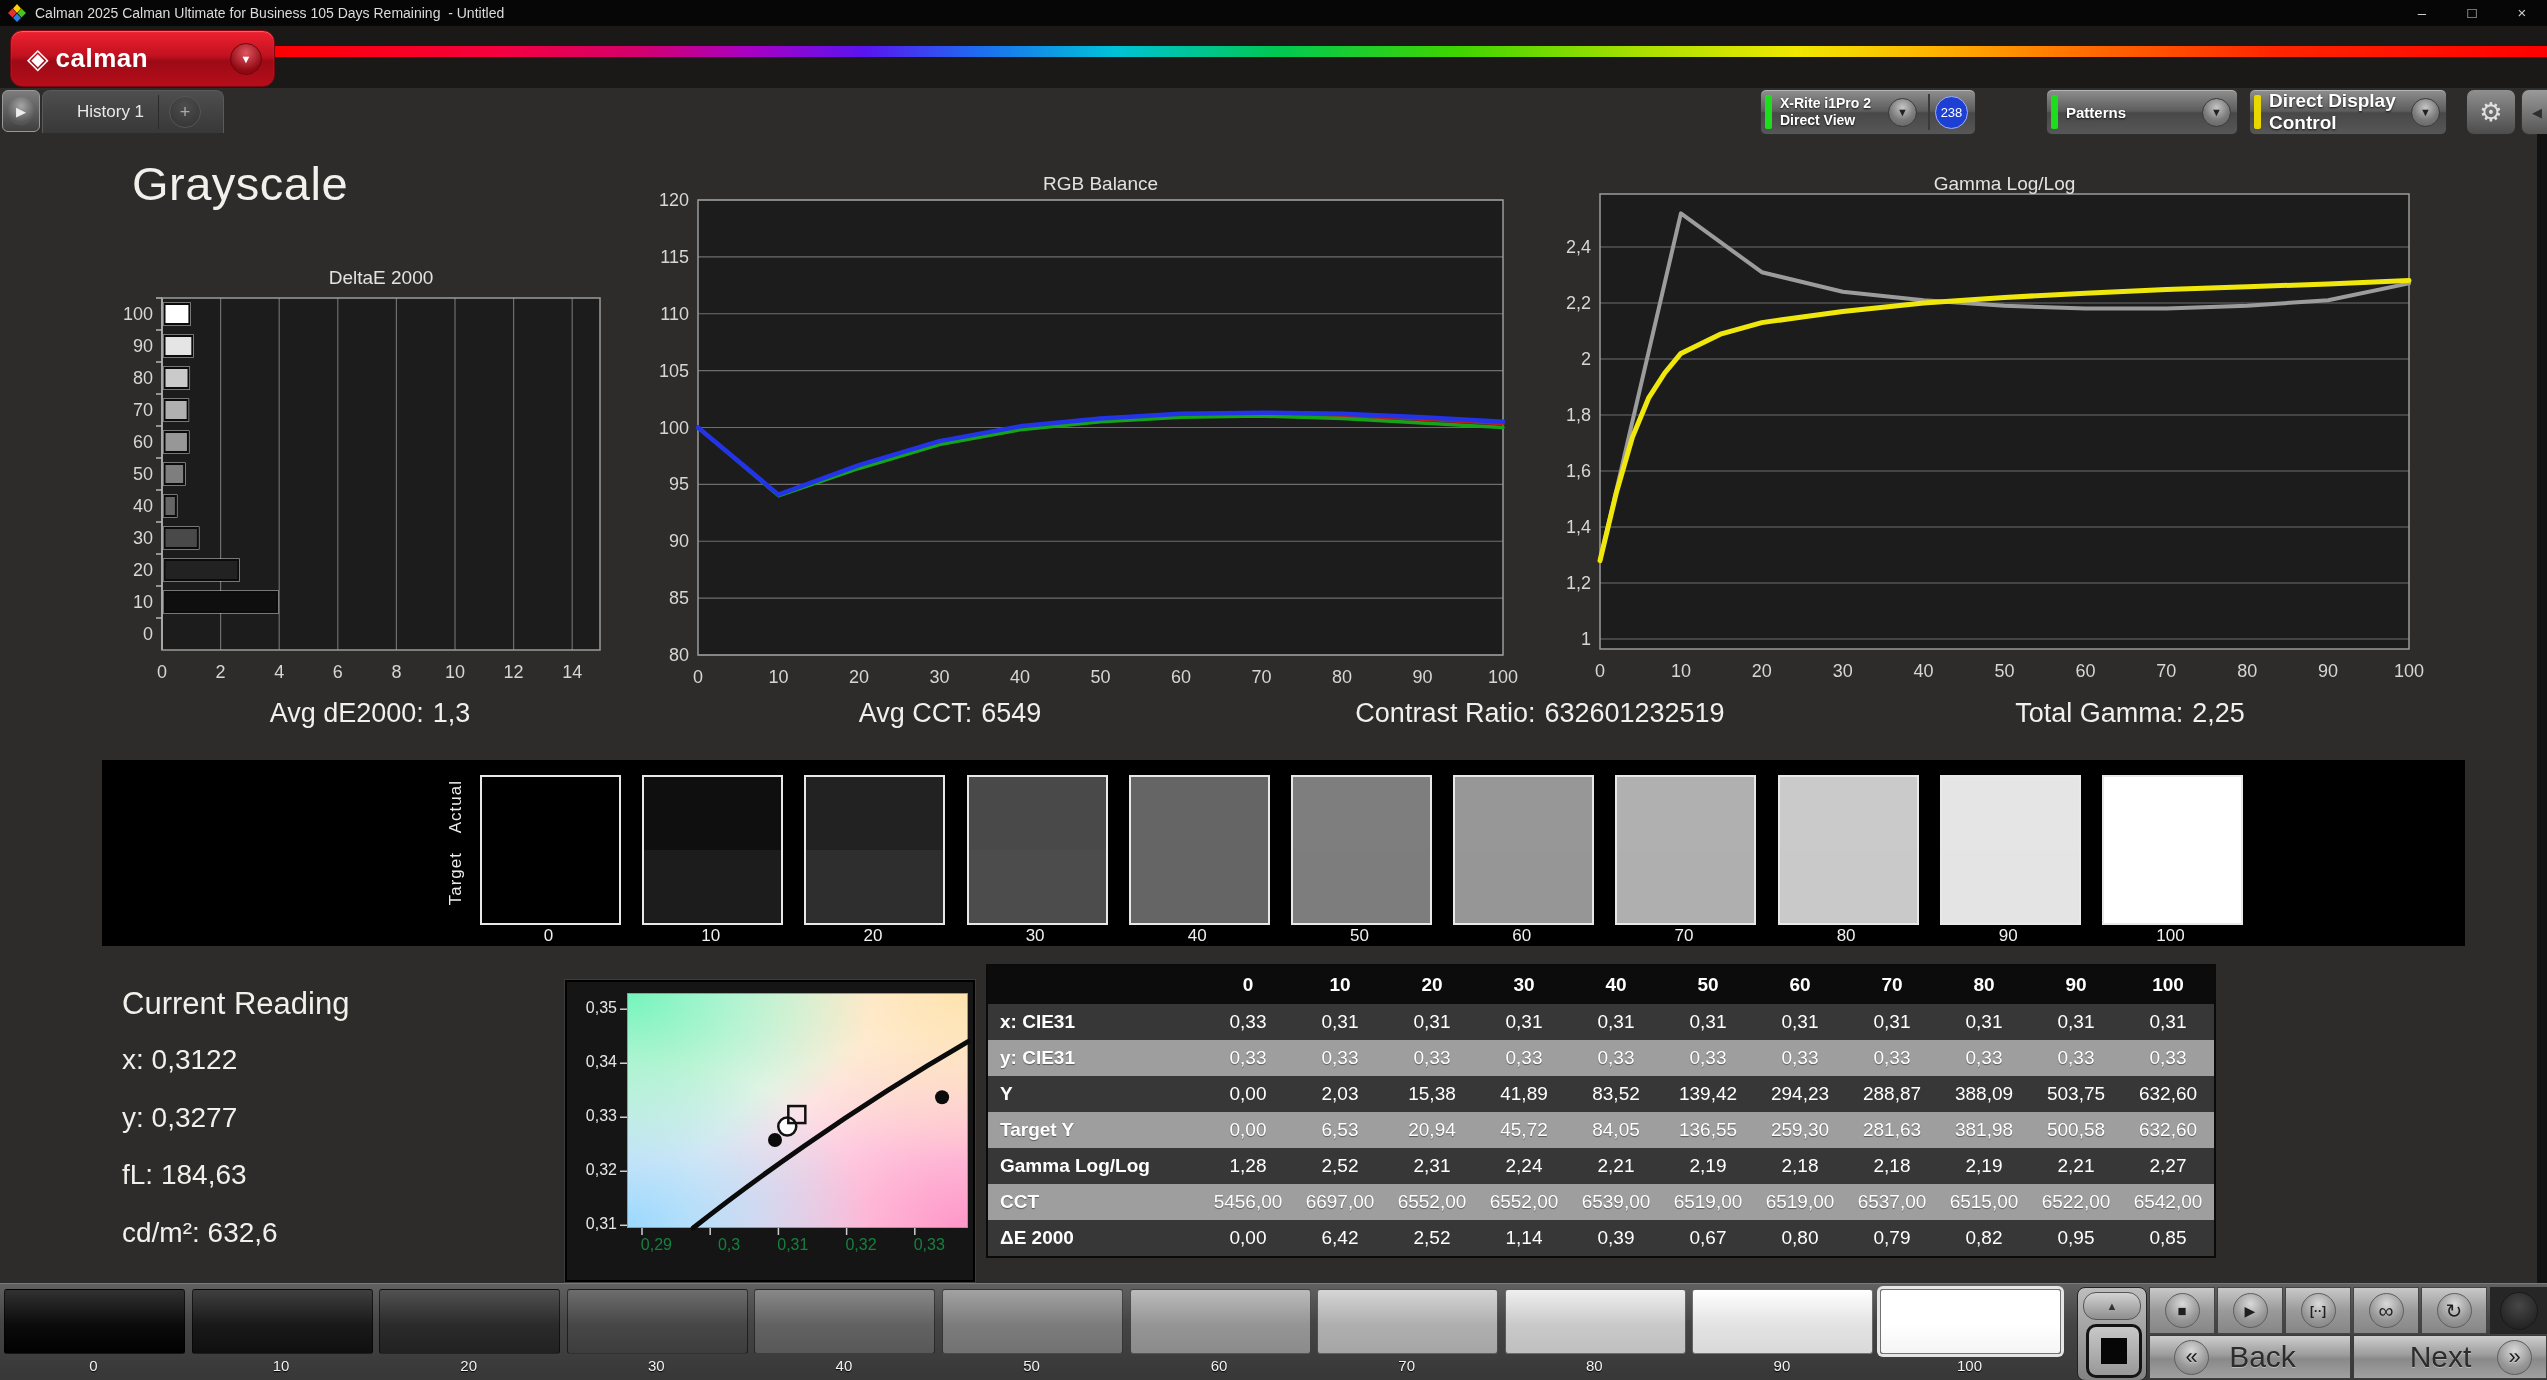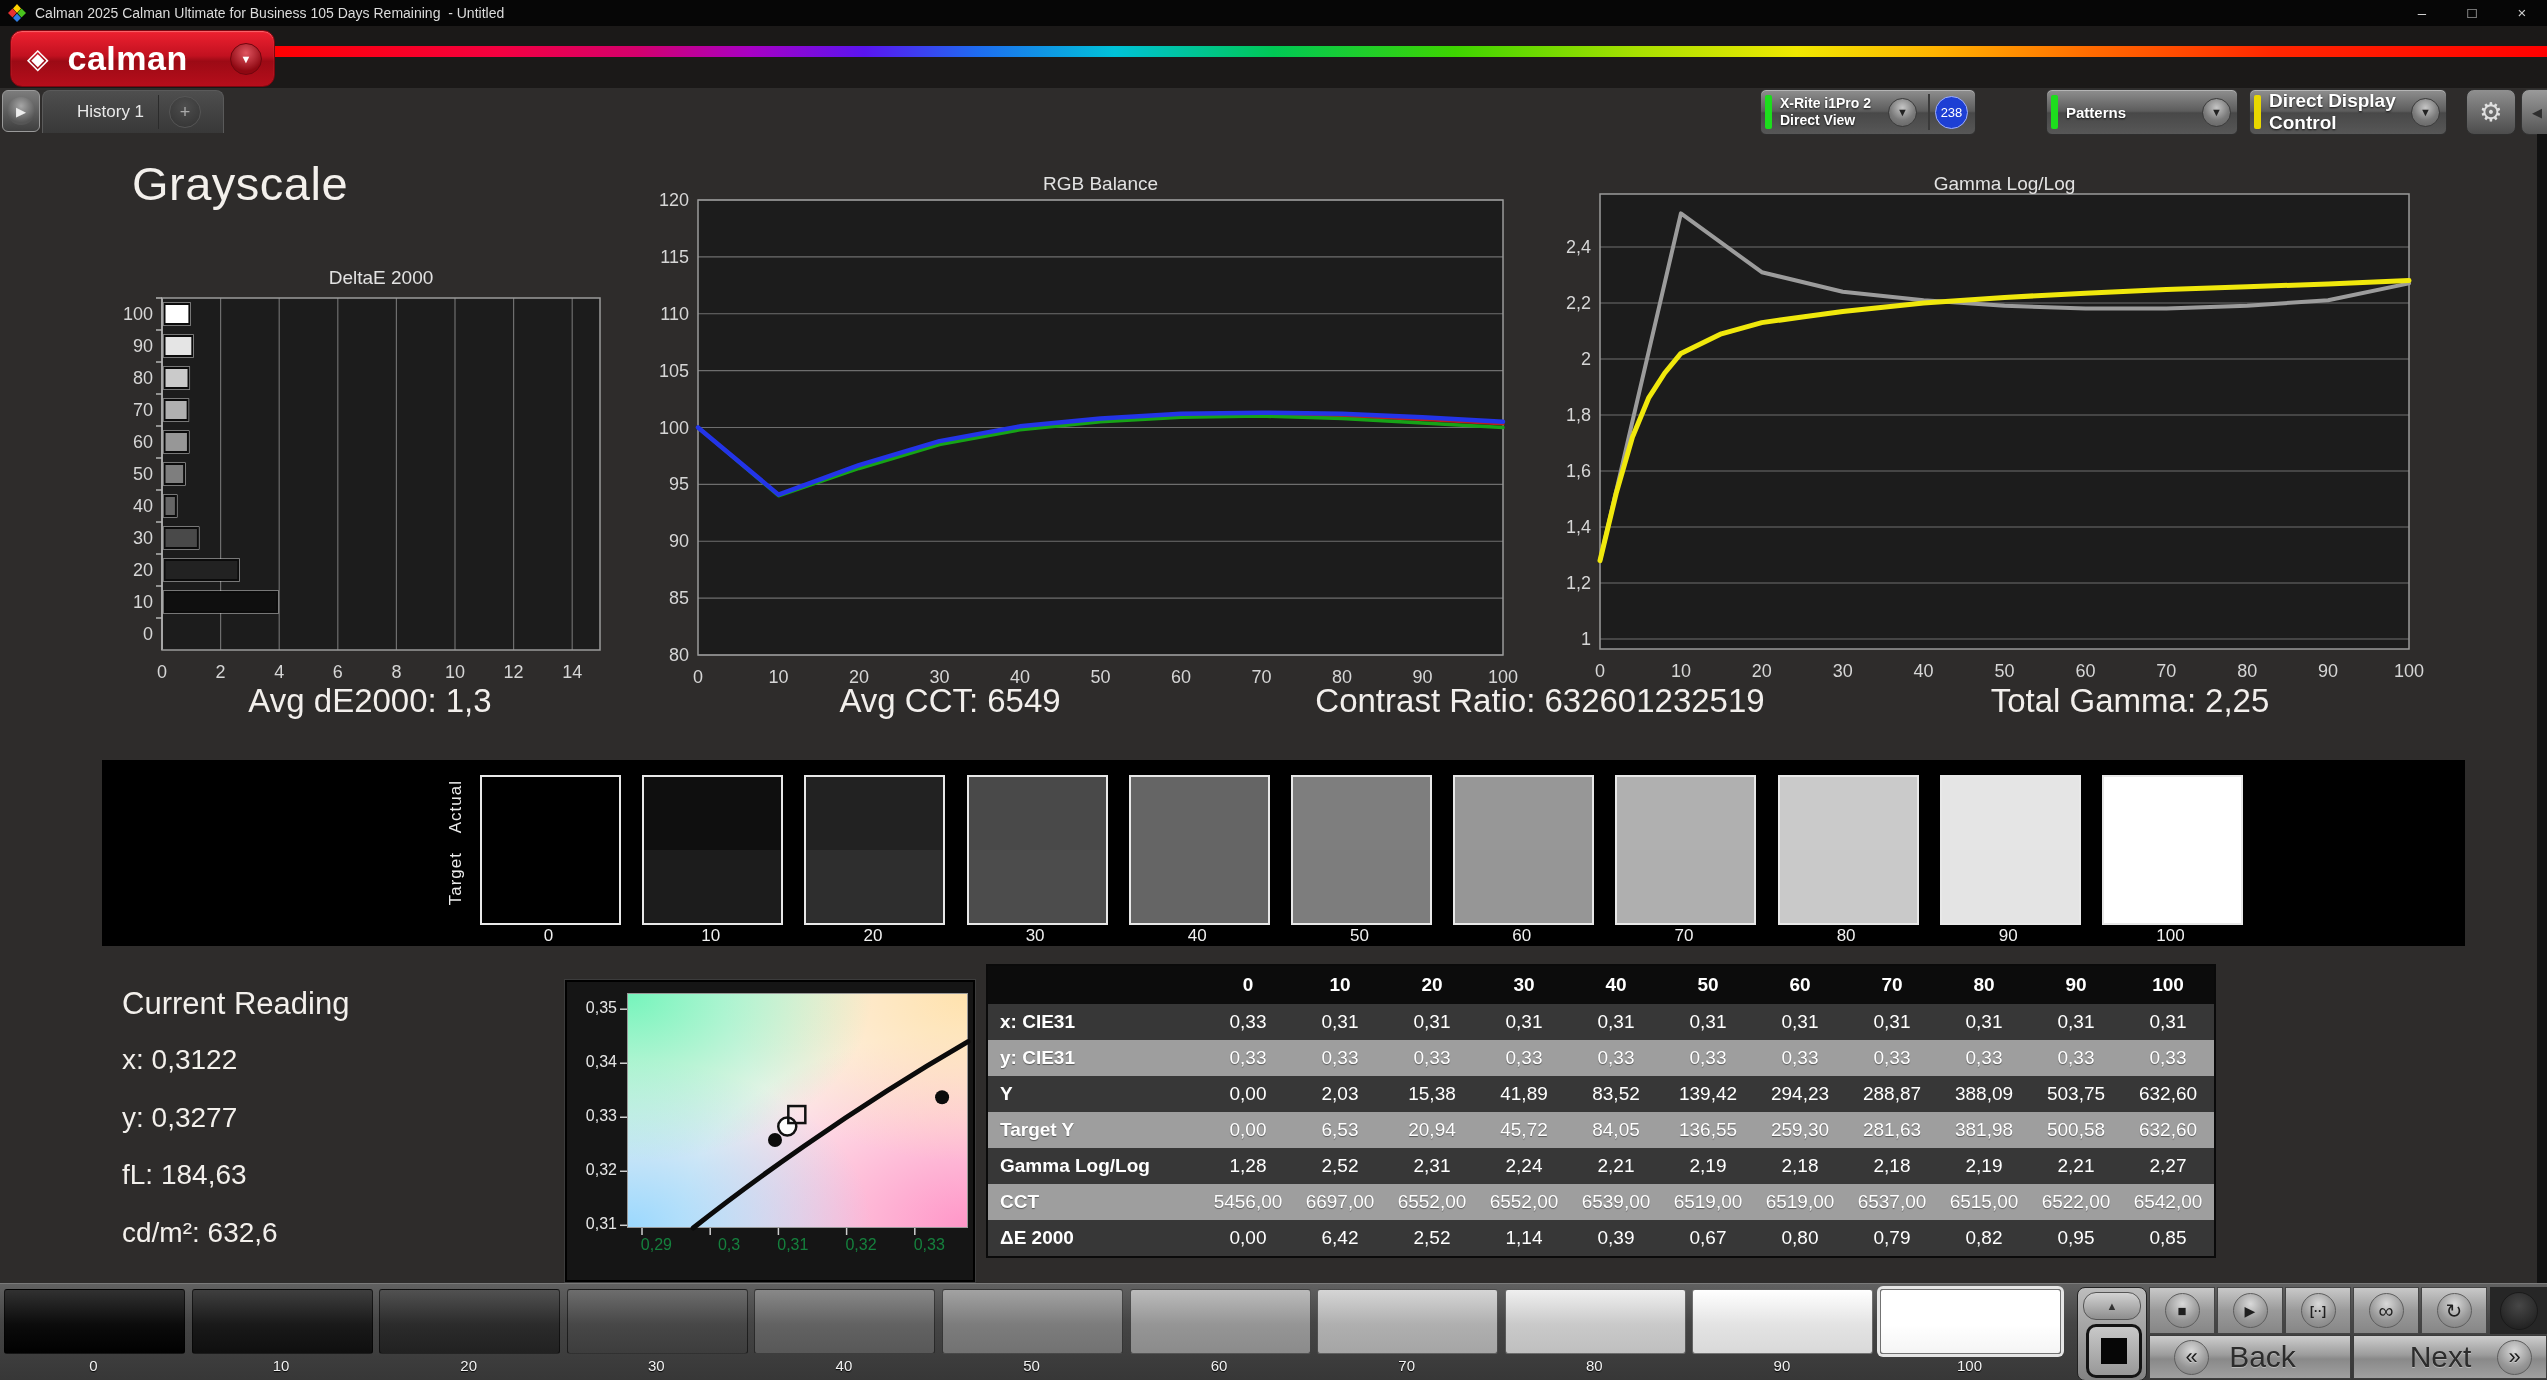--- a/index.html
+++ b/index.html
@@ -12,21 +12,21 @@
   .title-text{color:#dcdcdc;font-size:14px;margin-left:9px;white-space:pre}
   .win-controls{margin-left:auto;display:flex}
   .win-btn{width:50px;text-align:center;color:#cfcfcf;font-size:15px;line-height:26px}
 
   
   .topzone{position:absolute;left:0;top:26px;width:2547px;height:62px;background:#1b1918}
   .brand-btn{position:absolute;left:10px;top:30px;width:263px;height:55px;border-radius:12px;
     background:linear-gradient(180deg,#ef2130,#c21120 45%,#9c0a15 55%,#b60e1b);
     border:1px solid #7d060f;box-shadow:inset 0 1px 1px rgba(255,150,150,.6);display:flex;align-items:center}
   .brand-diamond{color:#fff;font-size:28px;margin-left:16px}
-  .brand-name{color:#fff;font-size:34px;font-weight:bold;letter-spacing:.5px;margin-left:19px}
+  .brand-name{color:#fff;font-size:26px;font-weight:bold;letter-spacing:.5px;margin-left:7px}
   .brand-arrow{width:30px;height:30px;border-radius:50%;margin-left:auto;margin-right:12px;
     background:radial-gradient(circle at 50% 30%,#e05560,#8f0812 70%);border:1px solid #70060e;
     display:flex;align-items:center;justify-content:center;color:#fff;font-size:11px}
   .rainbow{position:absolute;left:273px;top:46px;width:2274px;height:11px;
     background:linear-gradient(90deg,#ff0000 0%,#f40040 10%,#d4006c 16%,#a800c4 21%,#5a14f0 26%,#1e6cf0 31%,#00c2d8 37%,#00c855 44%,#3ed400 52%,#a8e000 60%,#f0e800 67%,#ffb400 73%,#ff6a00 80%,#ff2600 88%,#ff0000 100%)}
 
   
   .play-tab-btn{position:absolute;left:2px;top:90px;width:36px;height:40px;border-radius:6px;
     background:linear-gradient(#7c7c7c,#3f3f3f);border:1px solid #9a9a9a;display:flex;align-items:center;justify-content:center}
   .play-tab-inner{width:28px;height:28px;border-radius:50%;background:radial-gradient(circle at 50% 32%,#a6a6a6,#555 70%);
@@ -54,21 +54,21 @@
   .gear-btn{position:absolute;left:2466px;top:89px;width:48px;height:44px;border-radius:8px;
     background:linear-gradient(#8f8f8f,#4c4c4c);border:1px solid #2e2e2e;display:flex;align-items:center;justify-content:center;
     color:#e0e0e0;font-size:26px}
   .sliver-btn{position:absolute;left:2521px;top:89px;width:30px;height:44px;border-radius:8px 0 0 8px;
     background:linear-gradient(#9a9a9a,#555);border:1px solid #333;display:flex;align-items:center;justify-content:center;
     color:#2e2e2e;font-size:13px}
   .right-rail{position:absolute;left:2537px;top:134px;width:10px;height:1149px;background:#111}
 
   
   .page-heading{position:absolute;left:132px;top:156px;font-size:47px;color:#f3f0ec;letter-spacing:.5px}
-  .stat{position:absolute;top:682px;font-size:33px;color:#f2efec;text-align:center;white-space:nowrap}
+  .stat{position:absolute;top:698px;font-size:27px;color:#f2efec;text-align:center;white-space:nowrap}
   .stat .v{margin-left:9px}
 
   .chart{position:absolute}
 
   
   .strip{position:absolute;left:102px;top:760px;width:2363px;height:186px;background:#000}
   .strip-rl{position:absolute;left:344px;writing-mode:vertical-rl;transform:rotate(180deg);
     color:#ececec;font-size:17px;letter-spacing:1px}
   .sw{position:absolute;top:15px;width:137px;height:146px;border:2px solid #e8e8e8}
   .sw div{width:100%;height:50%}

